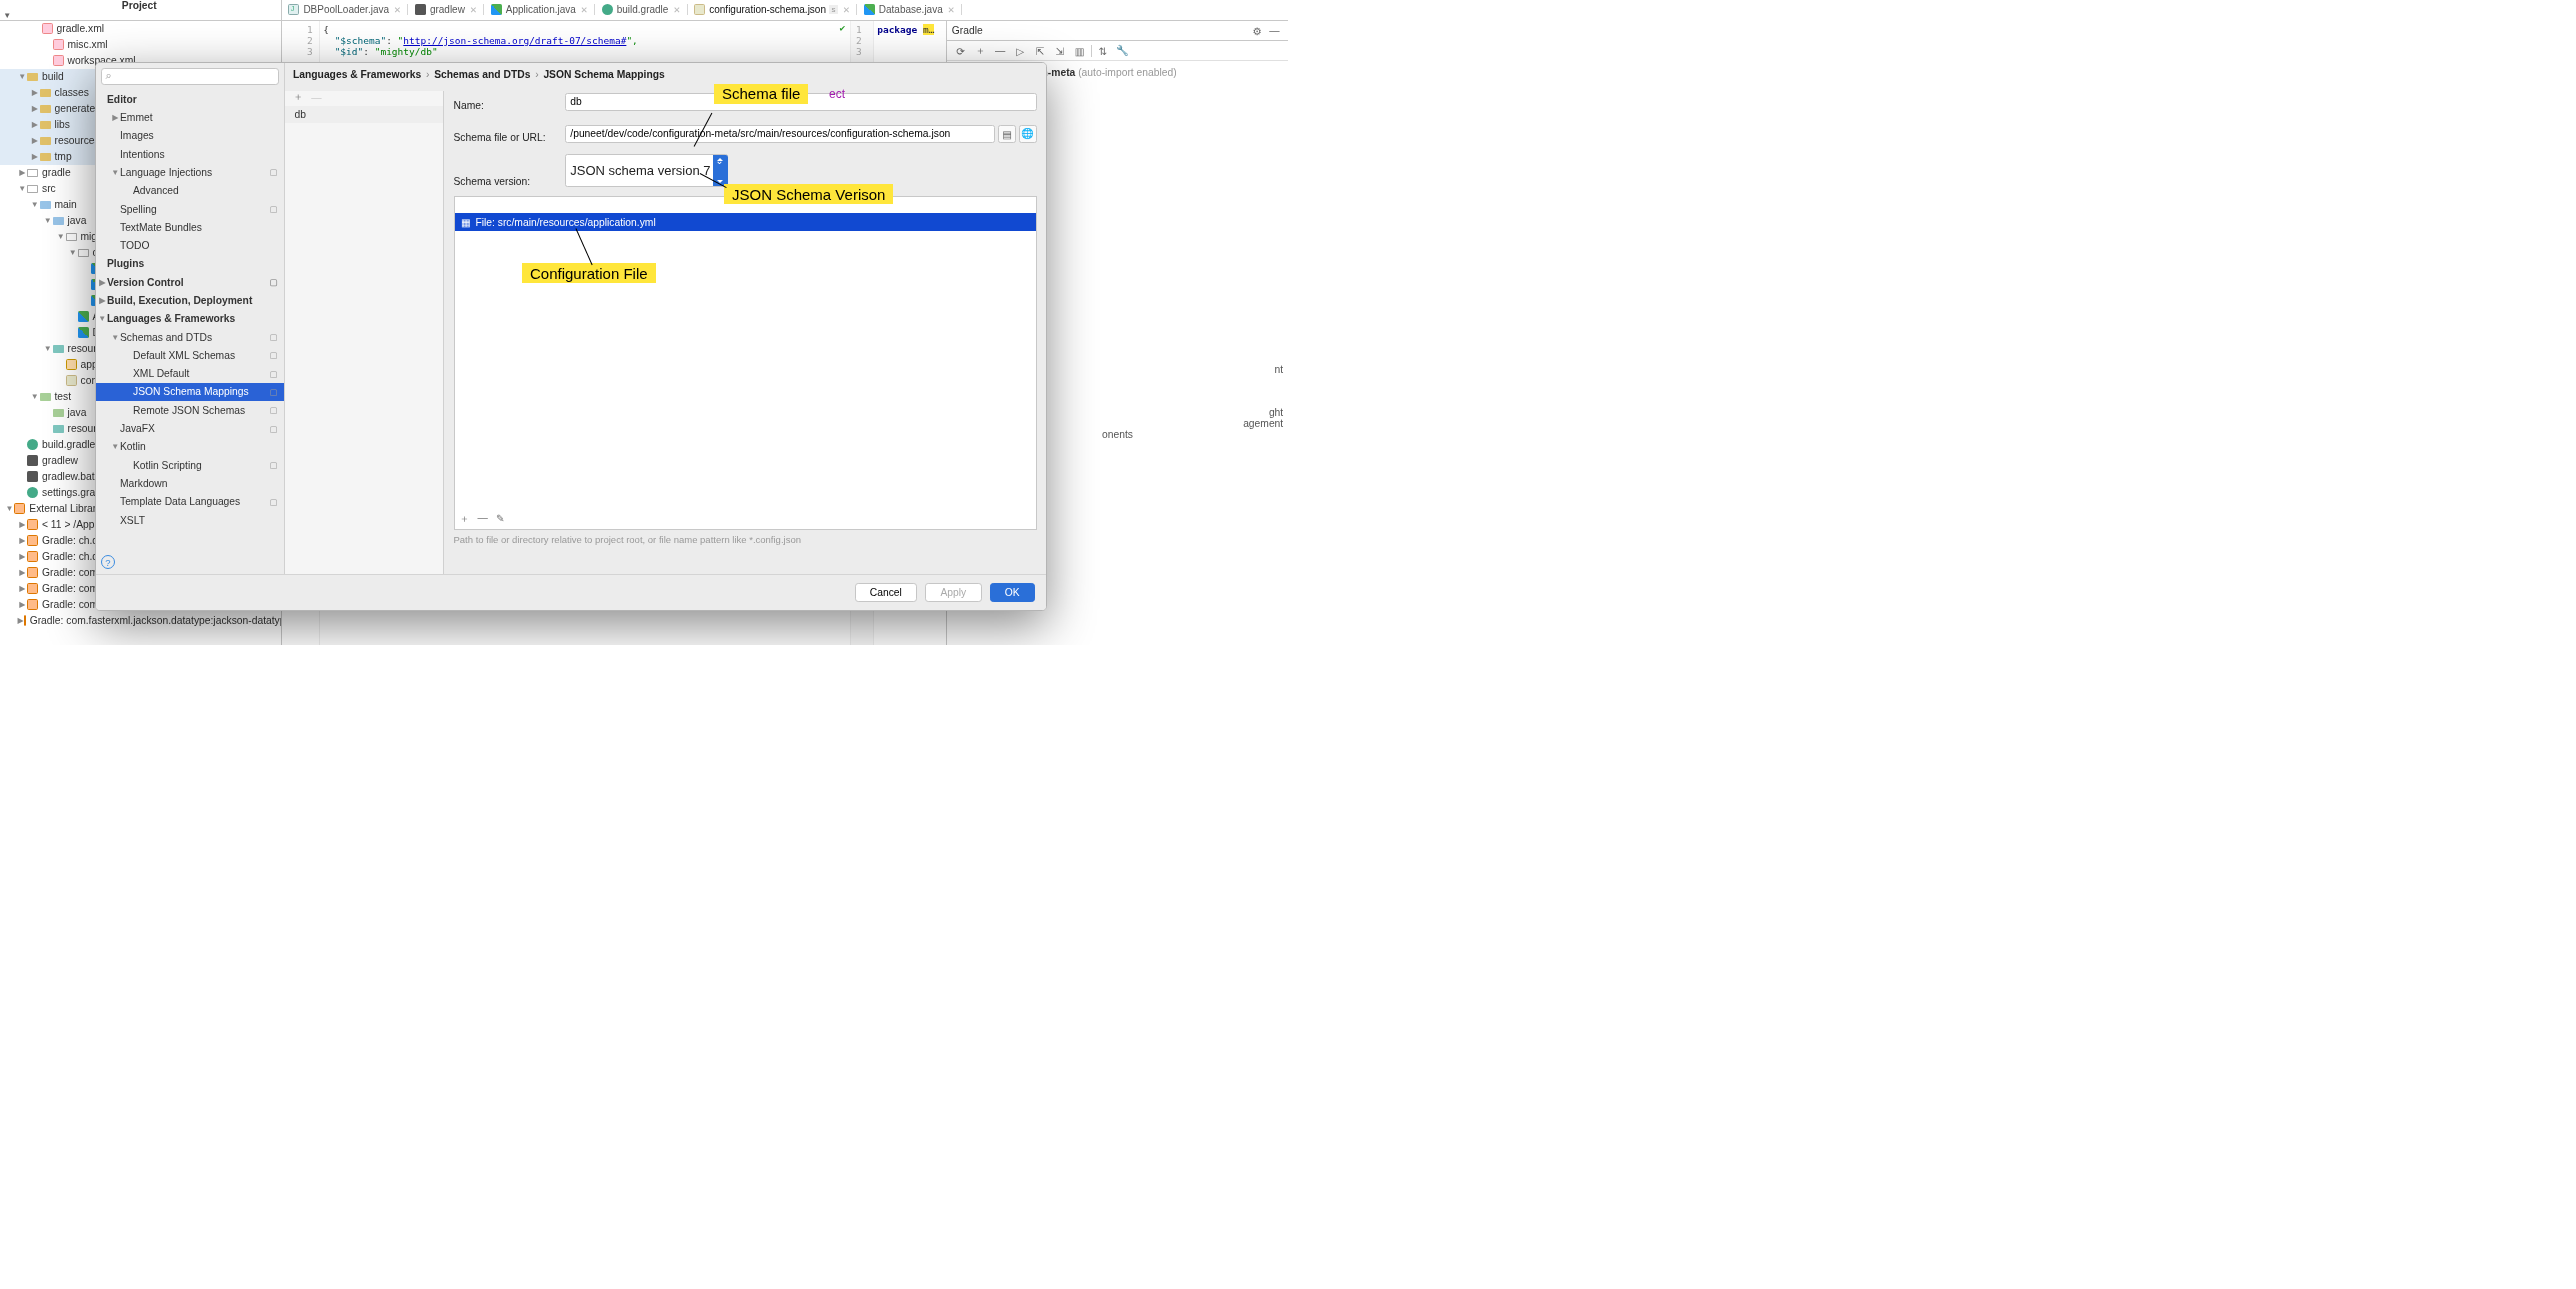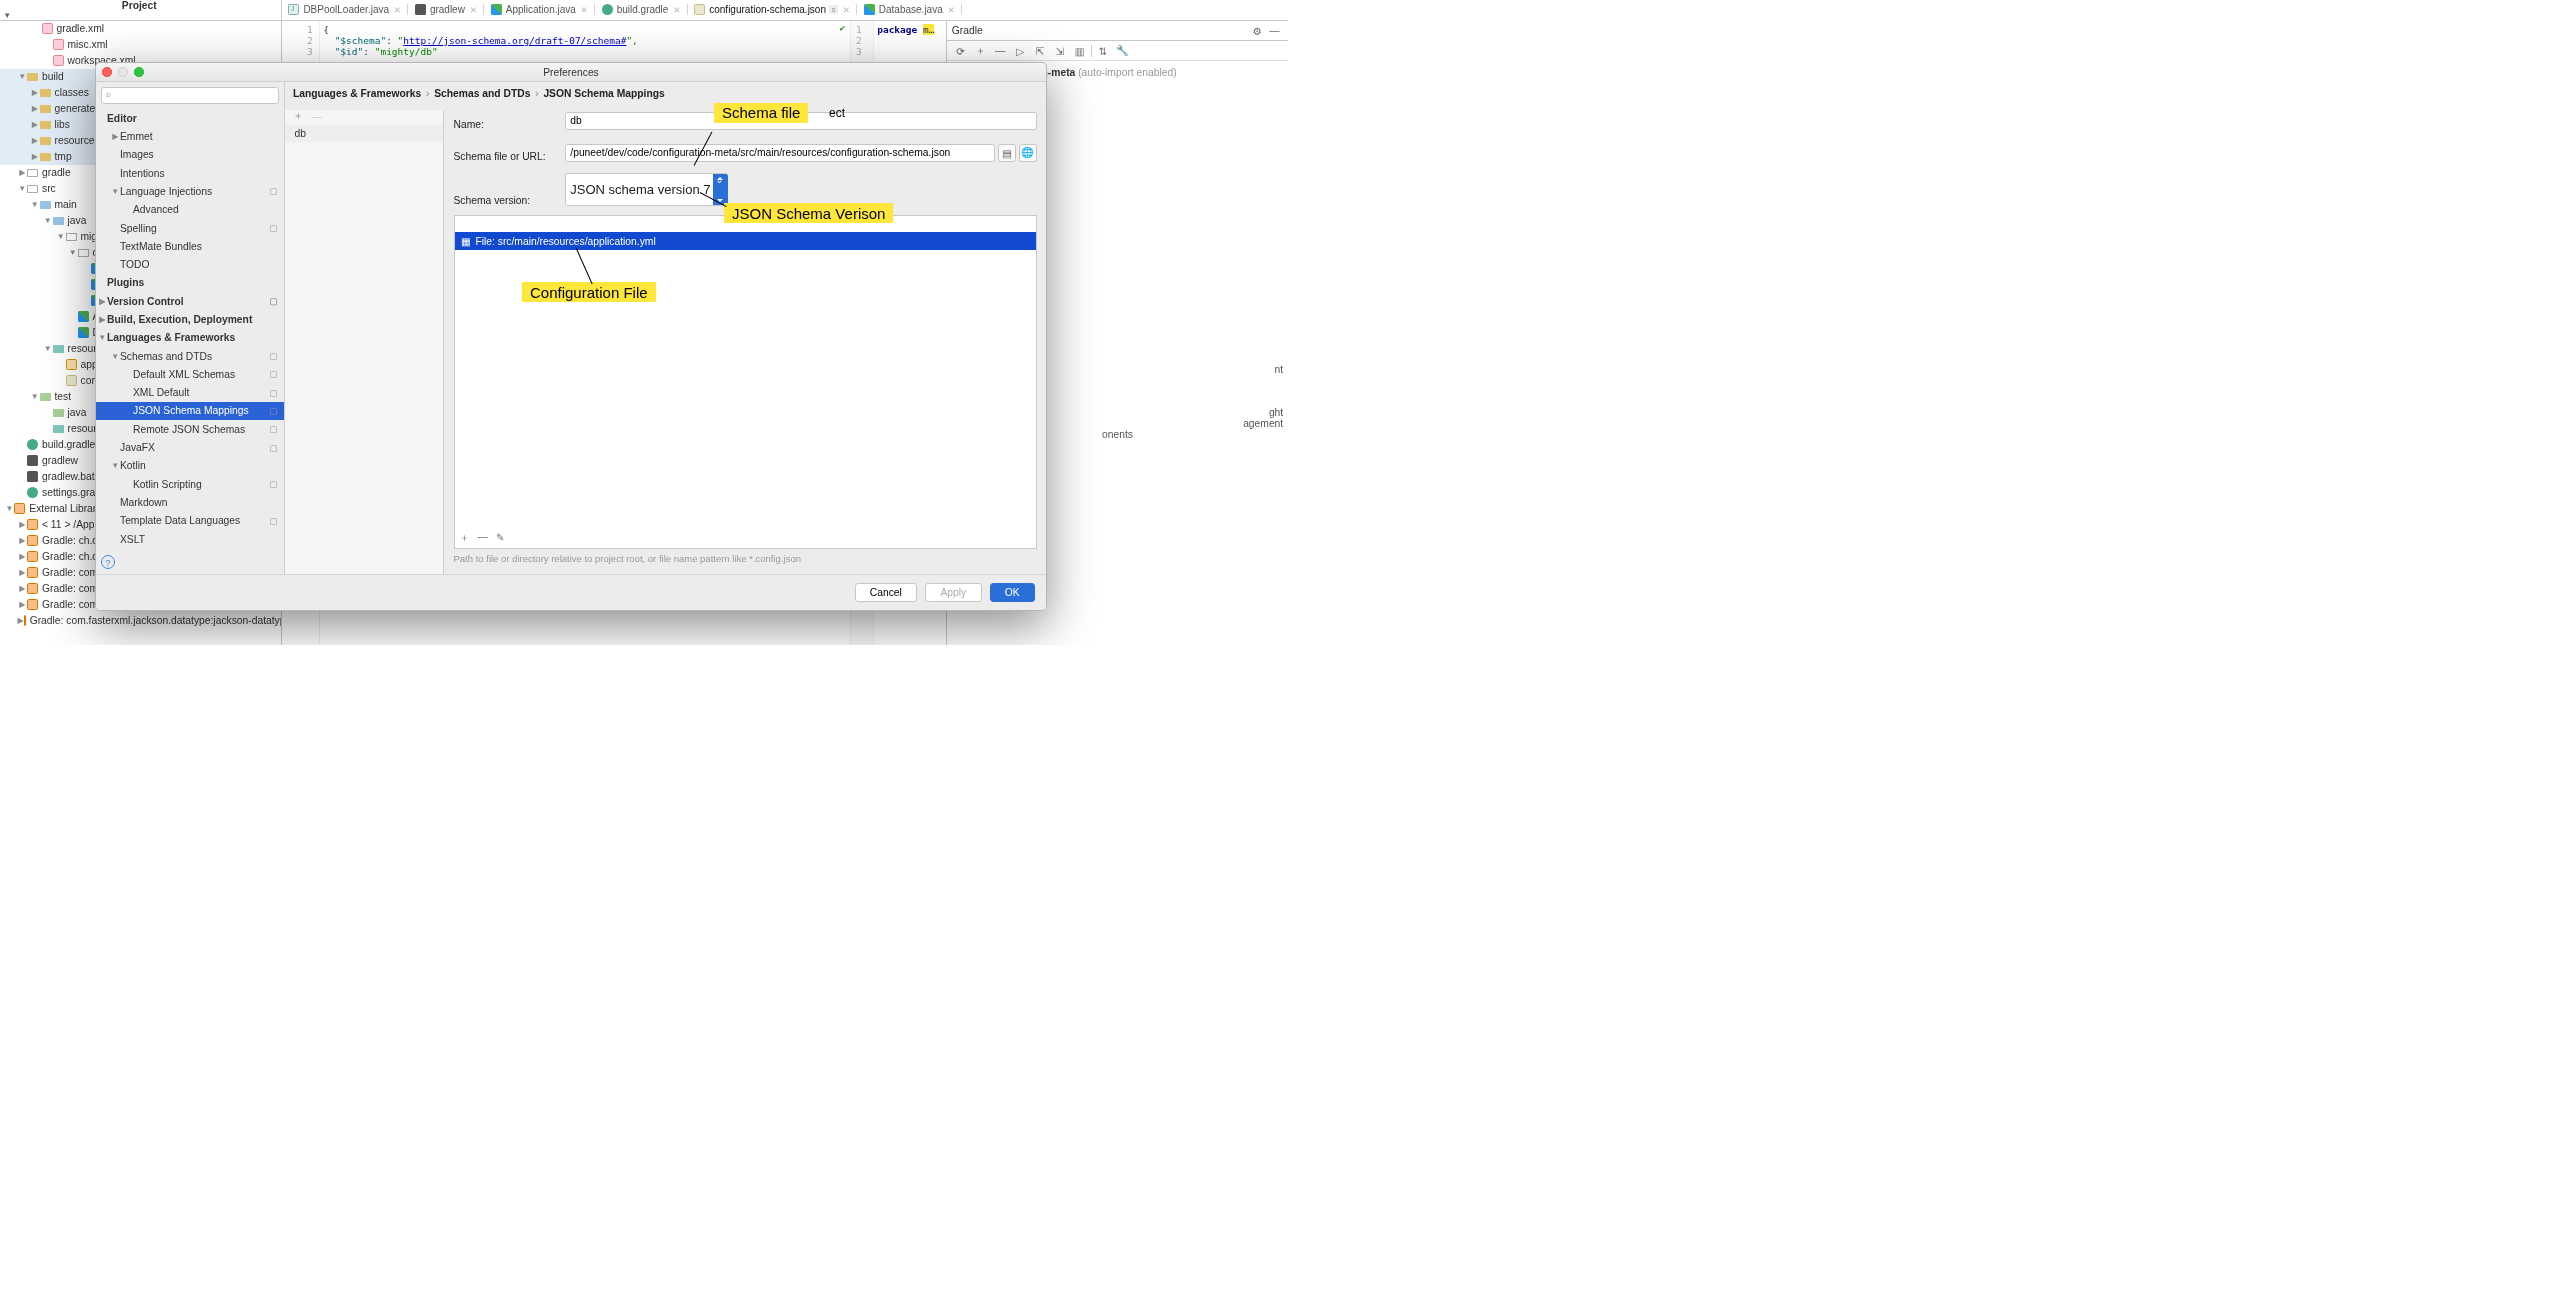--- a/index.html
+++ b/index.html
@@ -402,28 +402,20 @@
         <div style="text-align:center;color:#555;">onents</div>
         <div style="height:80px;"></div>
         <div><span class="arrow">▼</span> <span style="color:#555;">other</span></div>
       </div>
     </div>
   </div>
 </div>
 
 <div class="modal-backdrop">
   <div class="modal">
-    <div class="modal-title">
-      <div class="traffic">
-        <div class="tl r"></div>
-        <div class="tl y"></div>
-        <div class="tl g"></div>
-      </div>
-      <span>Preferences</span>
-    </div>
     <div class="modal-content">
 
       <div class="pref-side">
         <div class="search-wrap">
           <input type="text" style="">
         </div>
         <div class="pref-list">
             <div class="pref-item bold">
               <span>Editor</span>
             </div>
@@ -570,21 +562,21 @@
           </div>
           <div class="map-tools">
             <span>＋</span>
             <span>—</span>
             <span>✎</span>
           </div>
         </div>
         <div class="hint">Path to file or directory relative to project root, or file name pattern like *.config.json</div>
 
         <div class="callout" style="left:270px;top:20.7px;">Schema file</div>
-        <span style="position:absolute;left:385px;top:24px;font-size:12px;color:#000000;">ect</span>
+        <span style="position:absolute;left:385px;top:24px;font-size:12px;color:#a21caf;">ect</span>
         <div class="linecall" style="left:250px;top:83px;width:38px;transform:rotate(-62deg);"></div>
 
         <div class="callout" style="left:280px;top:121px;">JSON Schema Verison</div>
         <div class="linecall" style="left:256px;top:110px;width:30px;transform:rotate(28deg);"></div>
 
         <div class="callout" style="left:78px;top:200px;">Configuration File</div>
         <div class="linecall" style="left:132px;top:165px;width:40px;transform:rotate(66deg);"></div>
       </div>
     </div>
 

